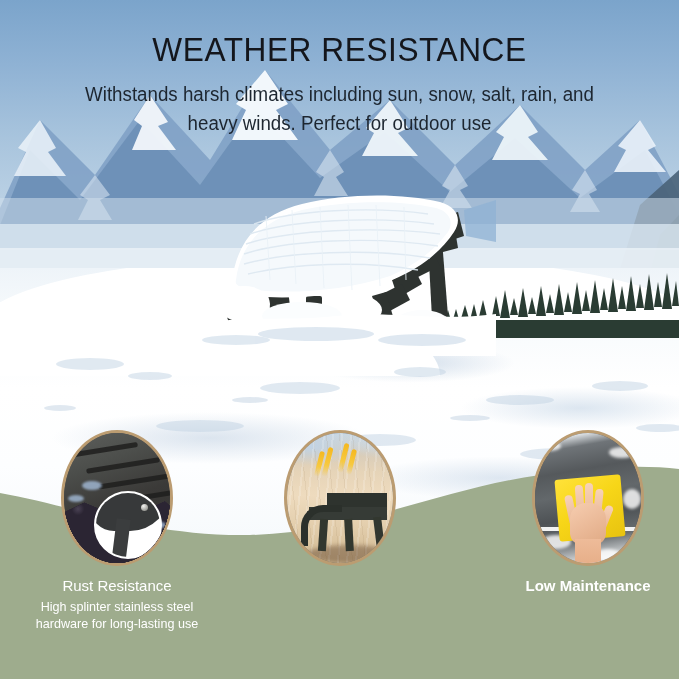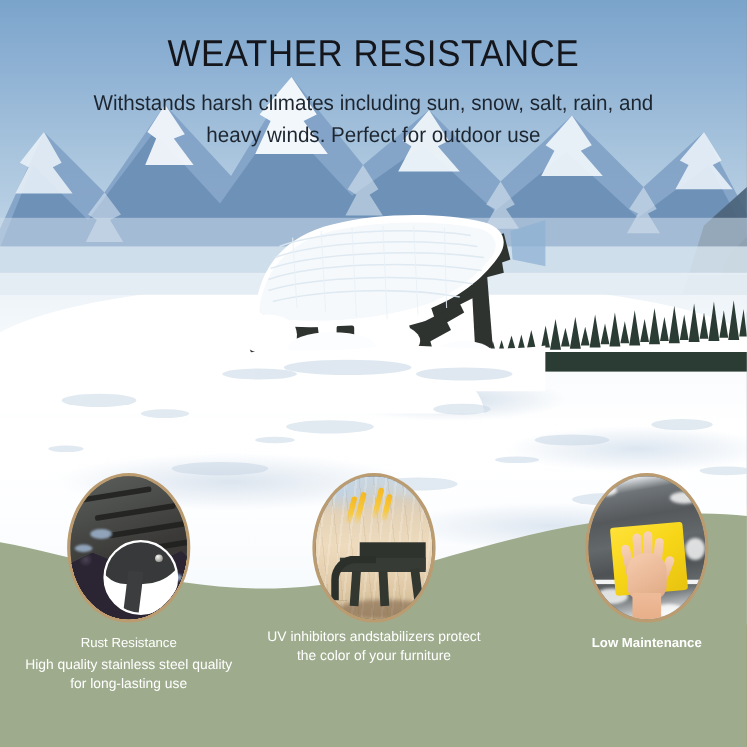--- a/index.html
+++ b/index.html
@@ -122,21 +122,21 @@
     margin: 0 auto;
     border-radius: 50%;
     border: 3px solid #bb9c71;
     overflow: hidden;
     box-sizing: border-box;
     background: #555;
   }
   .f-title {
     margin-top: 11px;
     text-align: center;
-    font-size: 12px;
+    font-size: 15px;
     color: #ffffff;
     font-family: "Liberation Sans Narrow", "Liberation Sans", sans-serif;
     white-space: nowrap;
   }
   .f-desc {
     margin-top: 5px;
     text-align: center;
     font-size: 12.6px;
     line-height: 16.5px;
     color: #ffffff;
@@ -514,21 +514,21 @@
         <div class="rust-splash" style="left:84px;top:88px;width:18px;height:8px;"></div>
         <div class="rust-inset">
           <div class="inset-plate"></div>
           <div class="inset-post"></div>
           <div class="inset-bolt"></div>
           <div class="inset-snow"></div>
         </div>
       </div>
     </div>
     <div class="f-title">Rust Resistance</div>
-    <div class="f-desc">High quality stainless steel quality for long-lasting use</div>
+    <div class="f-desc">High splinter stainless steel hardware for long-lasting use</div>
   </div>
 
   <div class="feature" style="left:240px;">
     <div class="circle">
       <div class="img-fade">
         <div class="sand-tex"></div>
         <div class="ray" style="left:30px;top:18px;height:26px;transform:rotate(14deg);"></div>
         <div class="ray" style="left:38px;top:14px;height:30px;transform:rotate(14deg);"></div>
         <div class="ray" style="left:54px;top:10px;height:30px;transform:rotate(14deg);"></div>
         <div class="ray" style="left:62px;top:16px;height:26px;transform:rotate(14deg);"></div>
@@ -537,21 +537,20 @@
           <div class="fb-back"></div>
           <div class="fb-back2"></div>
           <div class="fb-seat"></div>
           <div class="fb-arm"></div>
           <div class="fb-leg" style="left:26px;top:34px;transform:rotate(4deg);"></div>
           <div class="fb-leg" style="left:52px;top:34px;transform:rotate(-3deg);"></div>
           <div class="fb-leg" style="left:82px;top:32px;transform:rotate(-7deg);"></div>
         </div>
       </div>
     </div>
-    <div class="f-desc">UV inhibitors andstabilizers protect the color of your furniture</div>
   </div>
 
   <div class="feature" style="left:488px;font-weight:bold;">
     <div class="circle">
       <div class="img-clean">
         <div class="clean-suds" style="left:4px;top:8px;width:22px;height:10px;"></div>
         <div class="clean-suds" style="left:74px;top:14px;width:26px;height:11px;"></div>
         <div class="clean-suds" style="left:88px;top:56px;width:18px;height:20px;"></div>
         <div class="clean-suds" style="left:6px;top:102px;width:30px;height:14px;"></div>
         <div class="clean-suds" style="left:60px;top:116px;width:26px;height:12px;"></div>

